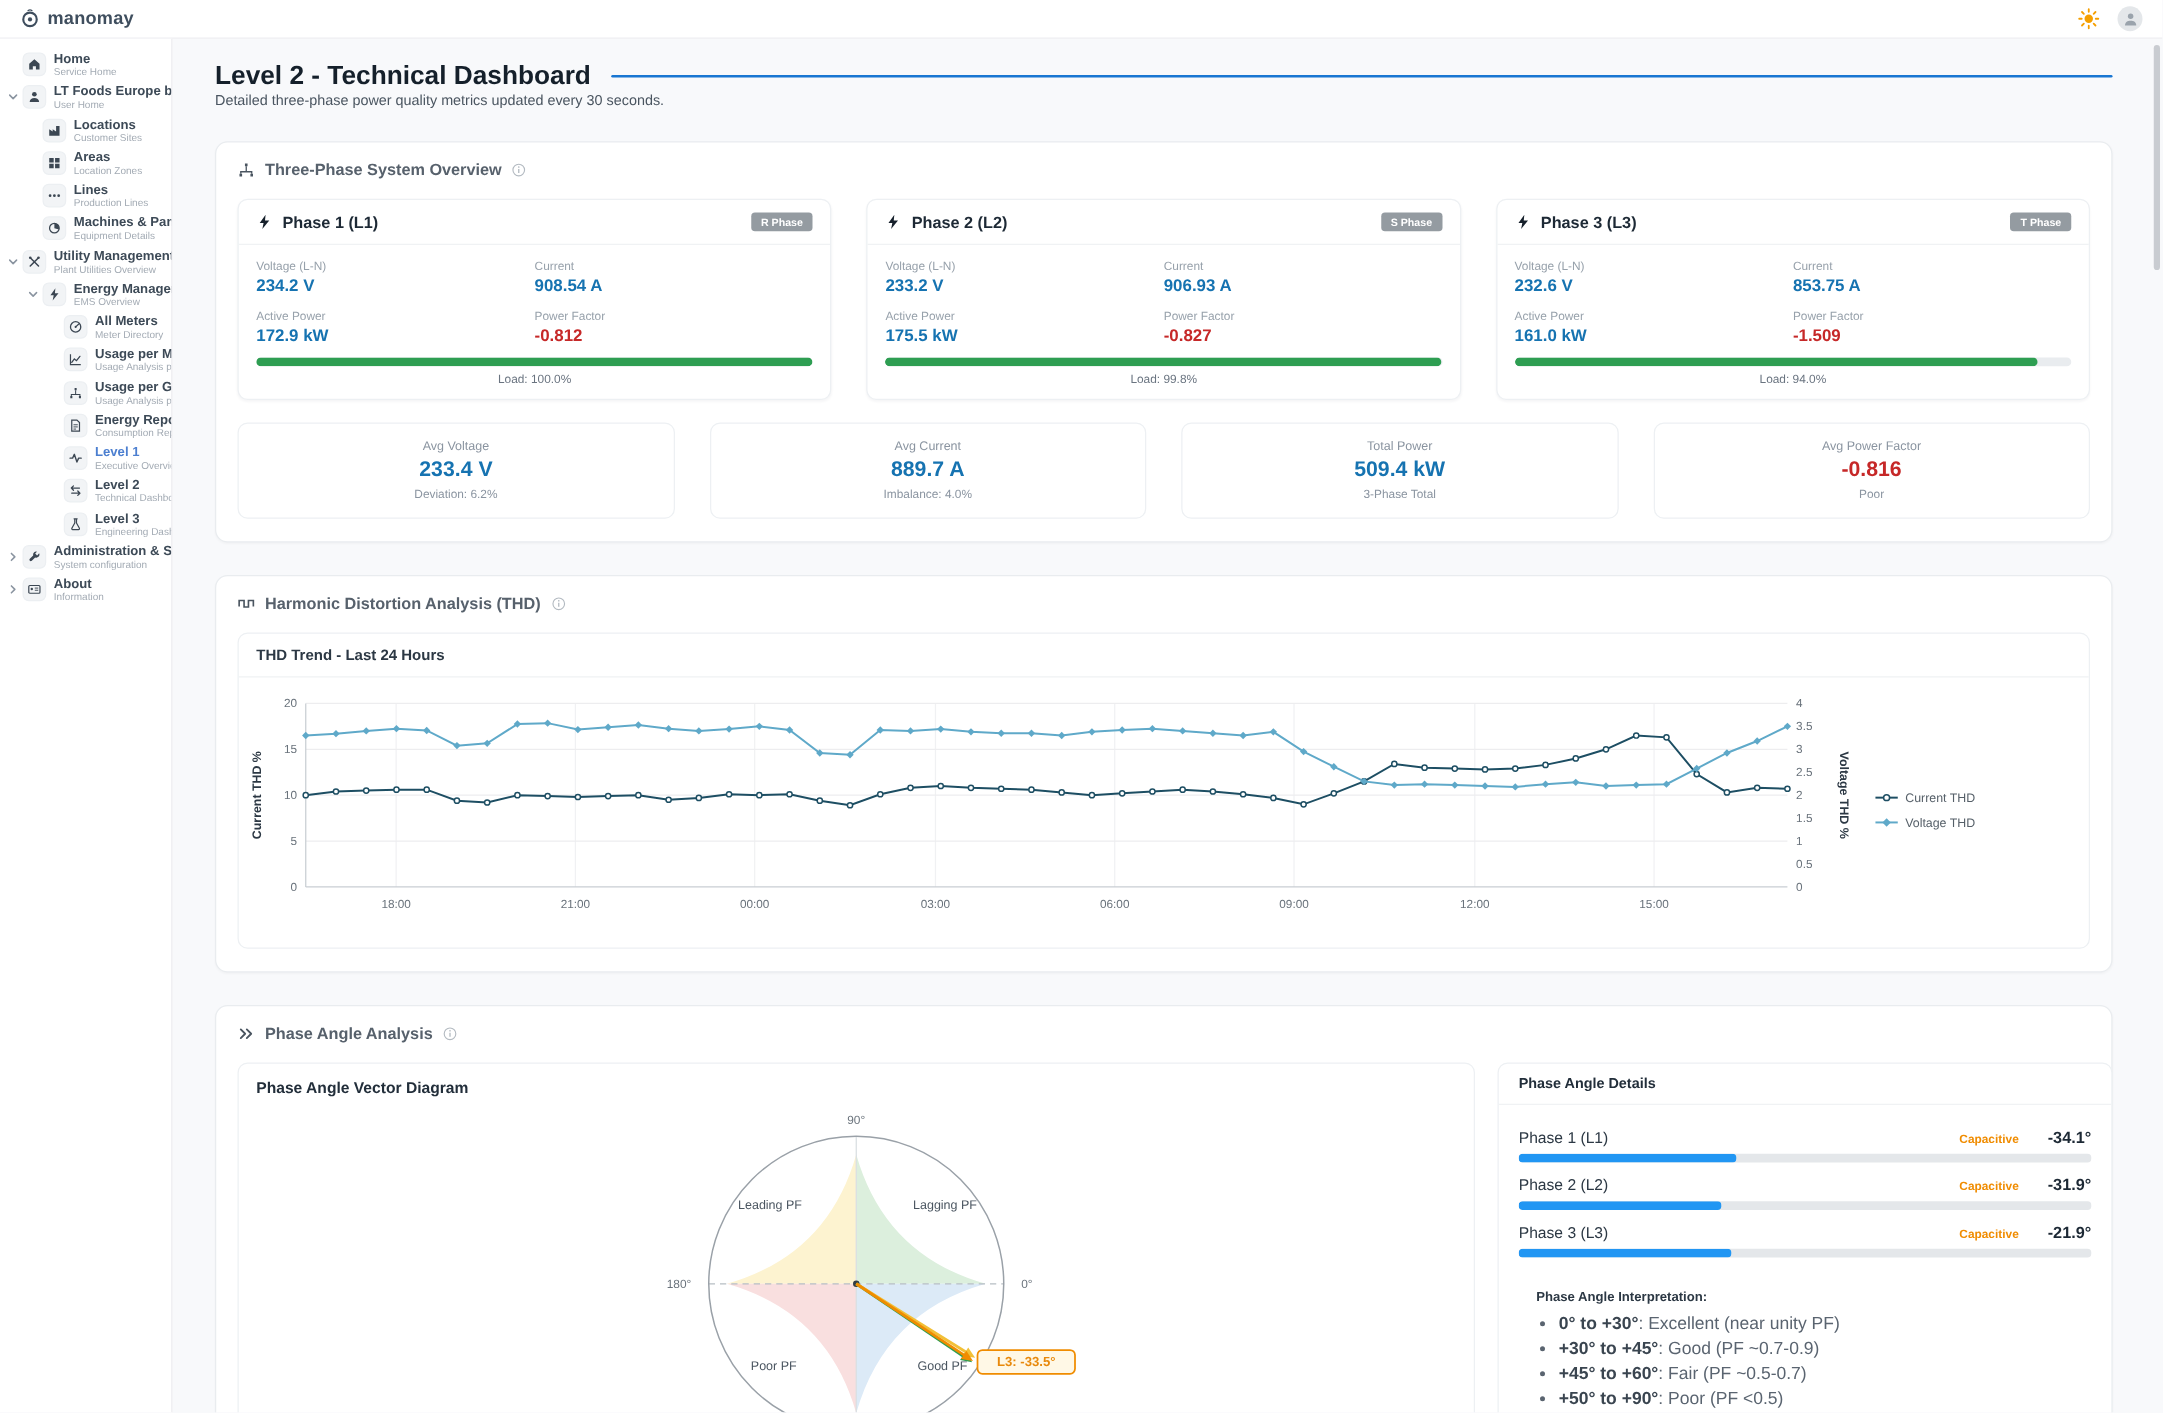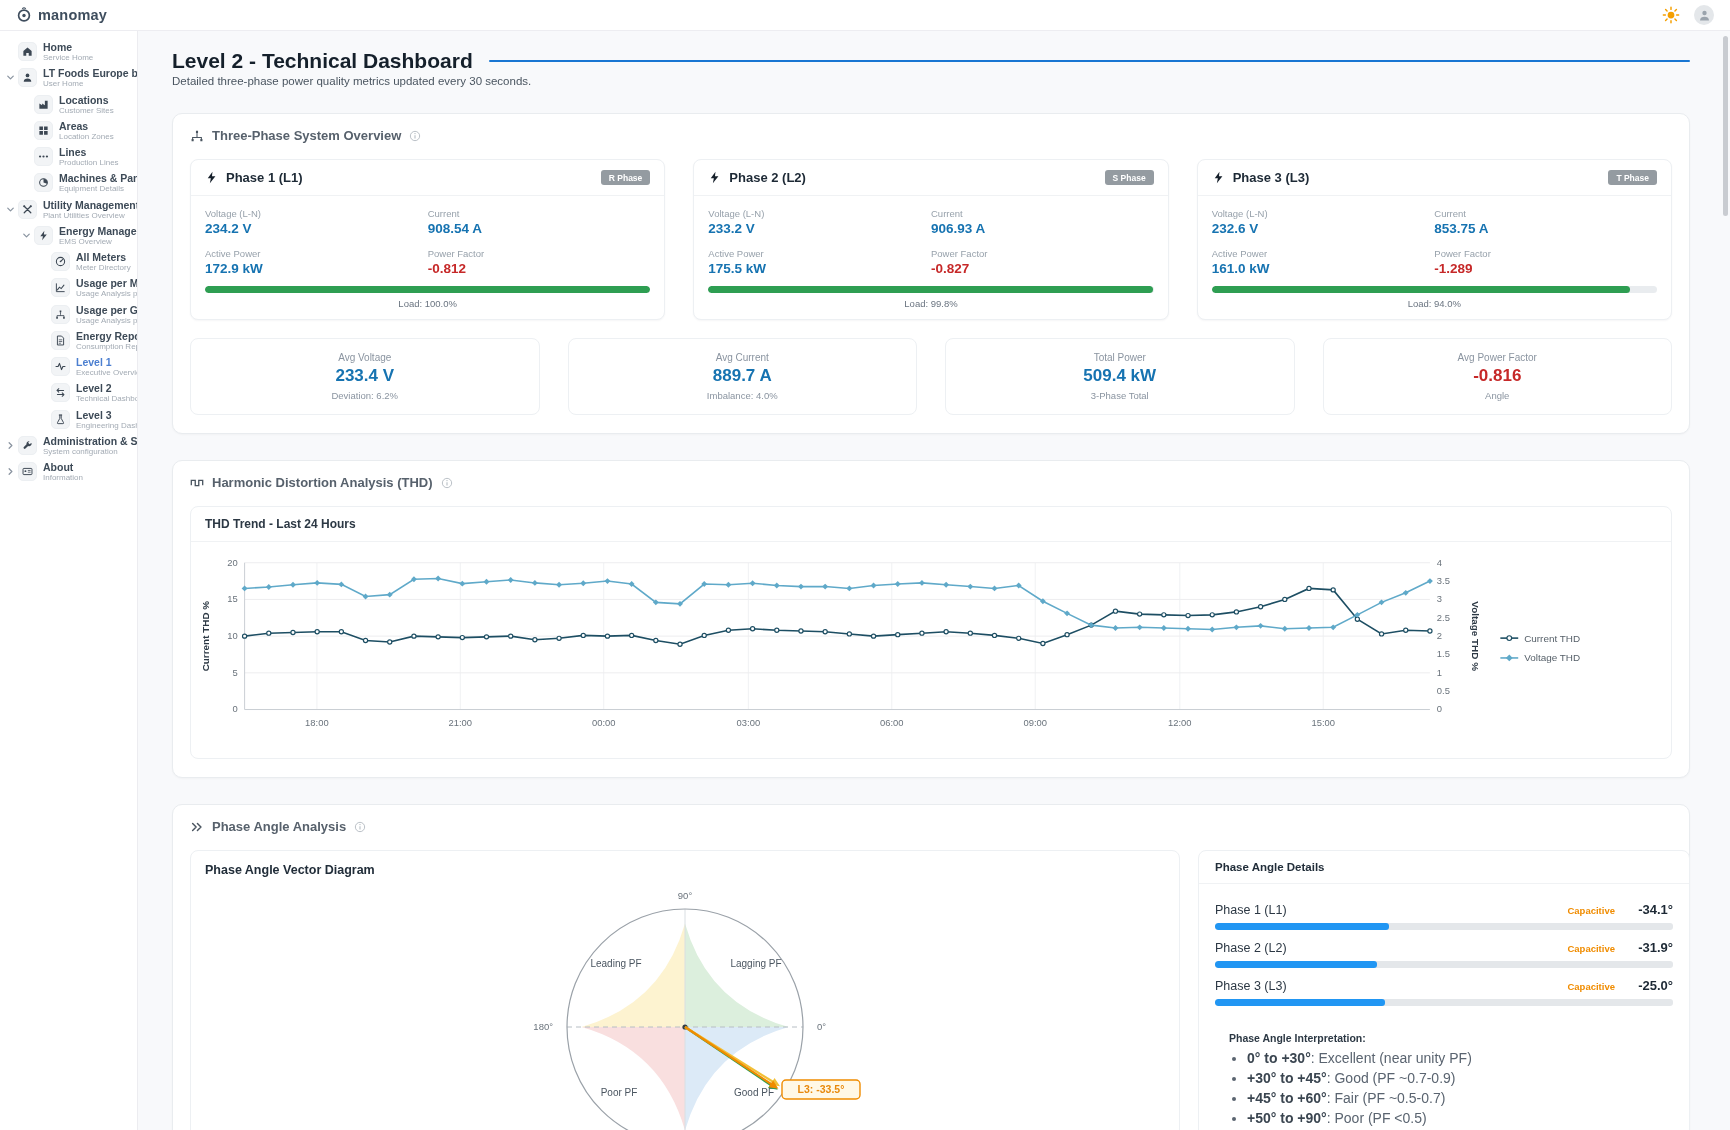--- a/index.html
+++ b/index.html
@@ -549,21 +549,21 @@
               <div>
                   <div class="mlabel">Current</div>
                   <div class="mvalue v-blue">853.75 A</div>
                 </div>
               <div>
                   <div class="mlabel">Active Power</div>
                   <div class="mvalue v-blue">161.0 kW</div>
                 </div>
               <div>
                   <div class="mlabel">Power Factor</div>
-                  <div class="mvalue v-red">-1.289</div>
+                  <div class="mvalue v-red">-1.509</div>
                 </div>
             </div>
             <div class="loadbar">
                 <div class="loadfill" style="width: 94%;"></div>
               </div>
             <div class="loadlabel">Load: 94.0%</div>
           </div>
         </div>
 
         <div class="sum-row">
@@ -578,21 +578,21 @@
             <div class="sum-sub">Imbalance: 4.0%</div>
           </div>
           <div class="sum-card">
             <div class="sum-label">Total Power</div>
             <div class="sum-value v-blue">509.4 kW</div>
             <div class="sum-sub">3-Phase Total</div>
           </div>
           <div class="sum-card">
             <div class="sum-label">Avg Power Factor</div>
             <div class="sum-value v-red">-0.816</div>
-            <div class="sum-sub">Angle</div>
+            <div class="sum-sub">Poor</div>
           </div>
         </div>
       </div>
 
       <div class="card section">
         <div class="sechead">
           <svg class="sicon">
               <use href="#i-sq"></use>
             </svg>
           <span>Harmonic Distortion Analysis (THD)</span>
@@ -829,21 +829,21 @@
                   <span class="det-angle">-31.9°</span>
                 </div>
                 <div class="det-bar">
                     <div class="det-fill" style="width: 35.4%;"></div>
                   </div>
               </div>
               <div class="det-row">
                 <div class="det-top">
                   <span class="det-name">Phase 3 (L3)</span>
                   <span class="det-type">Capacitive</span>
-                  <span class="det-angle">-25.0°</span>
+                  <span class="det-angle">-21.9°</span>
                 </div>
                 <div class="det-bar">
                     <div class="det-fill" style="width: 37.2%;"></div>
                   </div>
               </div>
 
               <div class="interp">
                 <div class="interp-title">Phase Angle Interpretation:</div>
                 <ul>
                   <li><b>0° to +30°</b><span>: Excellent (near unity PF)</span></li>

